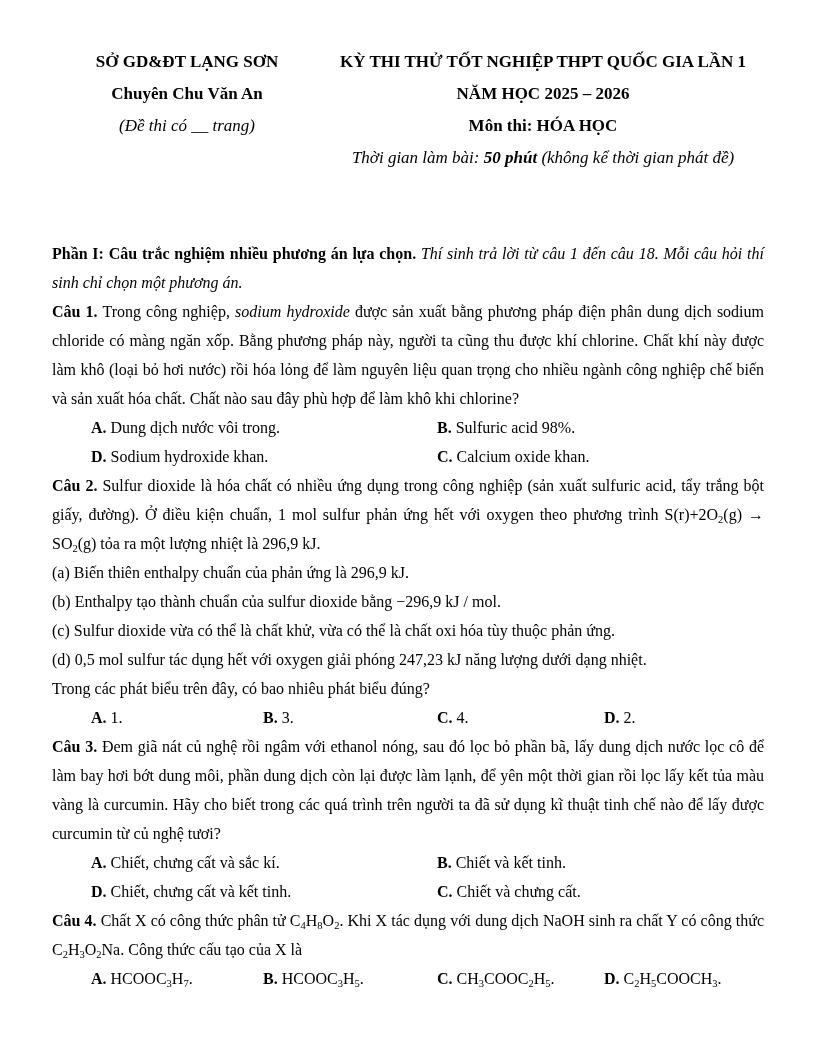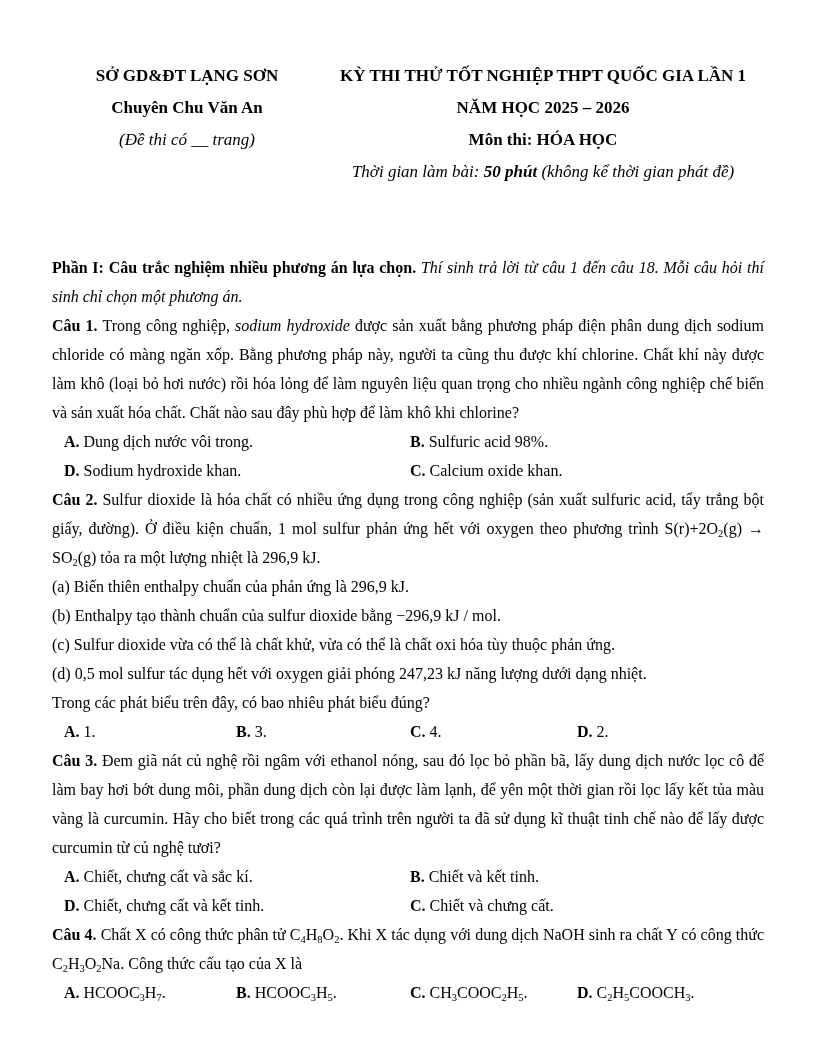--- a/index.html
+++ b/index.html
@@ -6,33 +6,33 @@
   html, body { background: #ffffff; }
   .page {
     position: relative;
     width: 816px;
     height: 1056px;
     background: #ffffff;
     color: #000000;
     font-family: "Liberation Serif", "DejaVu Serif", serif;
     font-size: 16px;
     overflow: hidden;
-    padding: 60px 52px 0 52px;
+    padding: 46px 52px 0 52px;
   }
   
   .header { display: flex; line-height: 32px; font-size: 17px; }
   .header-col.left  { width: 270px; text-align: center; }
   .header-col.right { flex: 1; text-align: center; }
   .hl { white-space: nowrap; }
   .bold   { font-weight: bold; }
   .italic { font-style: italic; text-align: center; }
   
   .doc-body { margin-top: 65px; line-height: 29px; }
   .para { text-align: justify; }
-  .opts { margin-left: 12px; display: grid; }
+  .opts { margin-left: 39px; display: grid; }
   .opts2 { grid-template-columns: 346px 1fr; }
   .opts4 { grid-template-columns: 172px 174px 167px 1fr; }
   .opt { white-space: nowrap; }
   
   .b { font-weight: bold; }
   .i { font-style: italic; }
   sub { font-size: 10.5px; line-height: 0; vertical-align: -3px; }
 </style>
 </head>
 <body>

